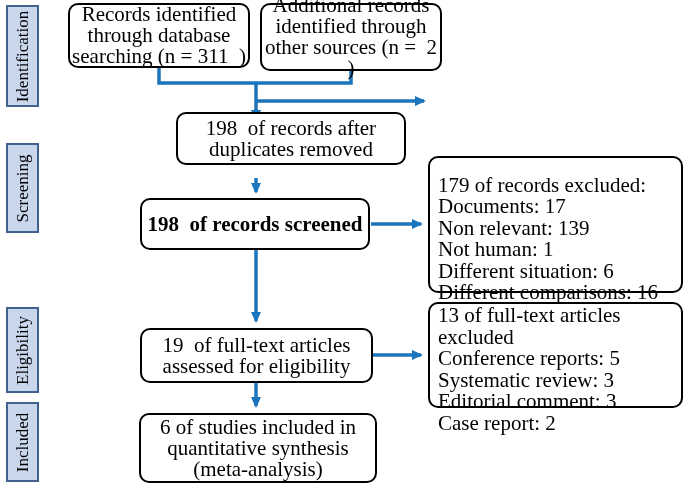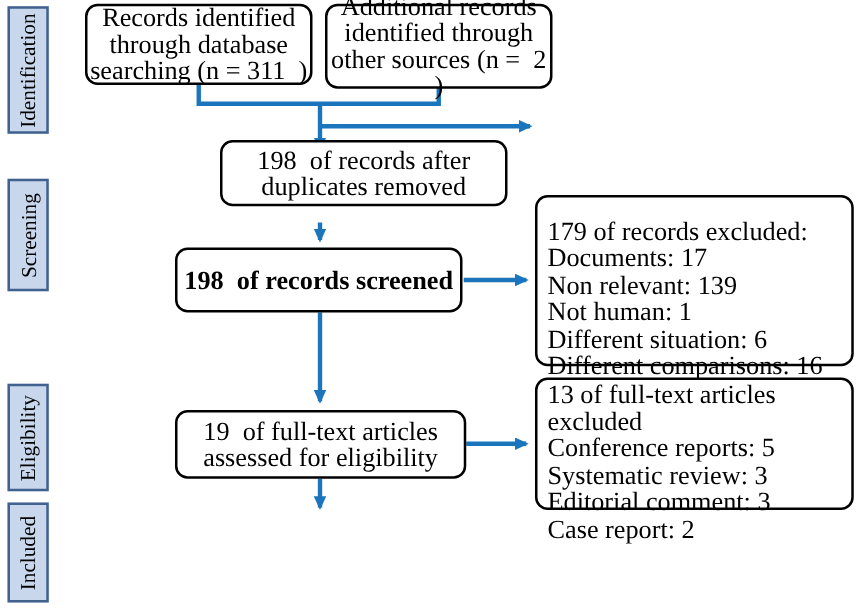--- a/index.html
+++ b/index.html
@@ -143,14 +143,19 @@
     <span class="txt">19  of full-text articles
 assessed for eligibility</span>
   </div>
   <div class="fbox left-align" id="box-fulltext-excluded">
     <span class="txt">13 of full-text articles excluded
 Conference reports: 5
 Systematic review: 3
 Editorial comment: 3
 Case report: 2</span>
   </div>
+  <div class="fbox" id="box-studies-included">
+    <span class="txt">6 of studies included in
+quantitative synthesis
+(meta-analysis)</span>
+  </div>
 
 </div>
 
 </body></html>

